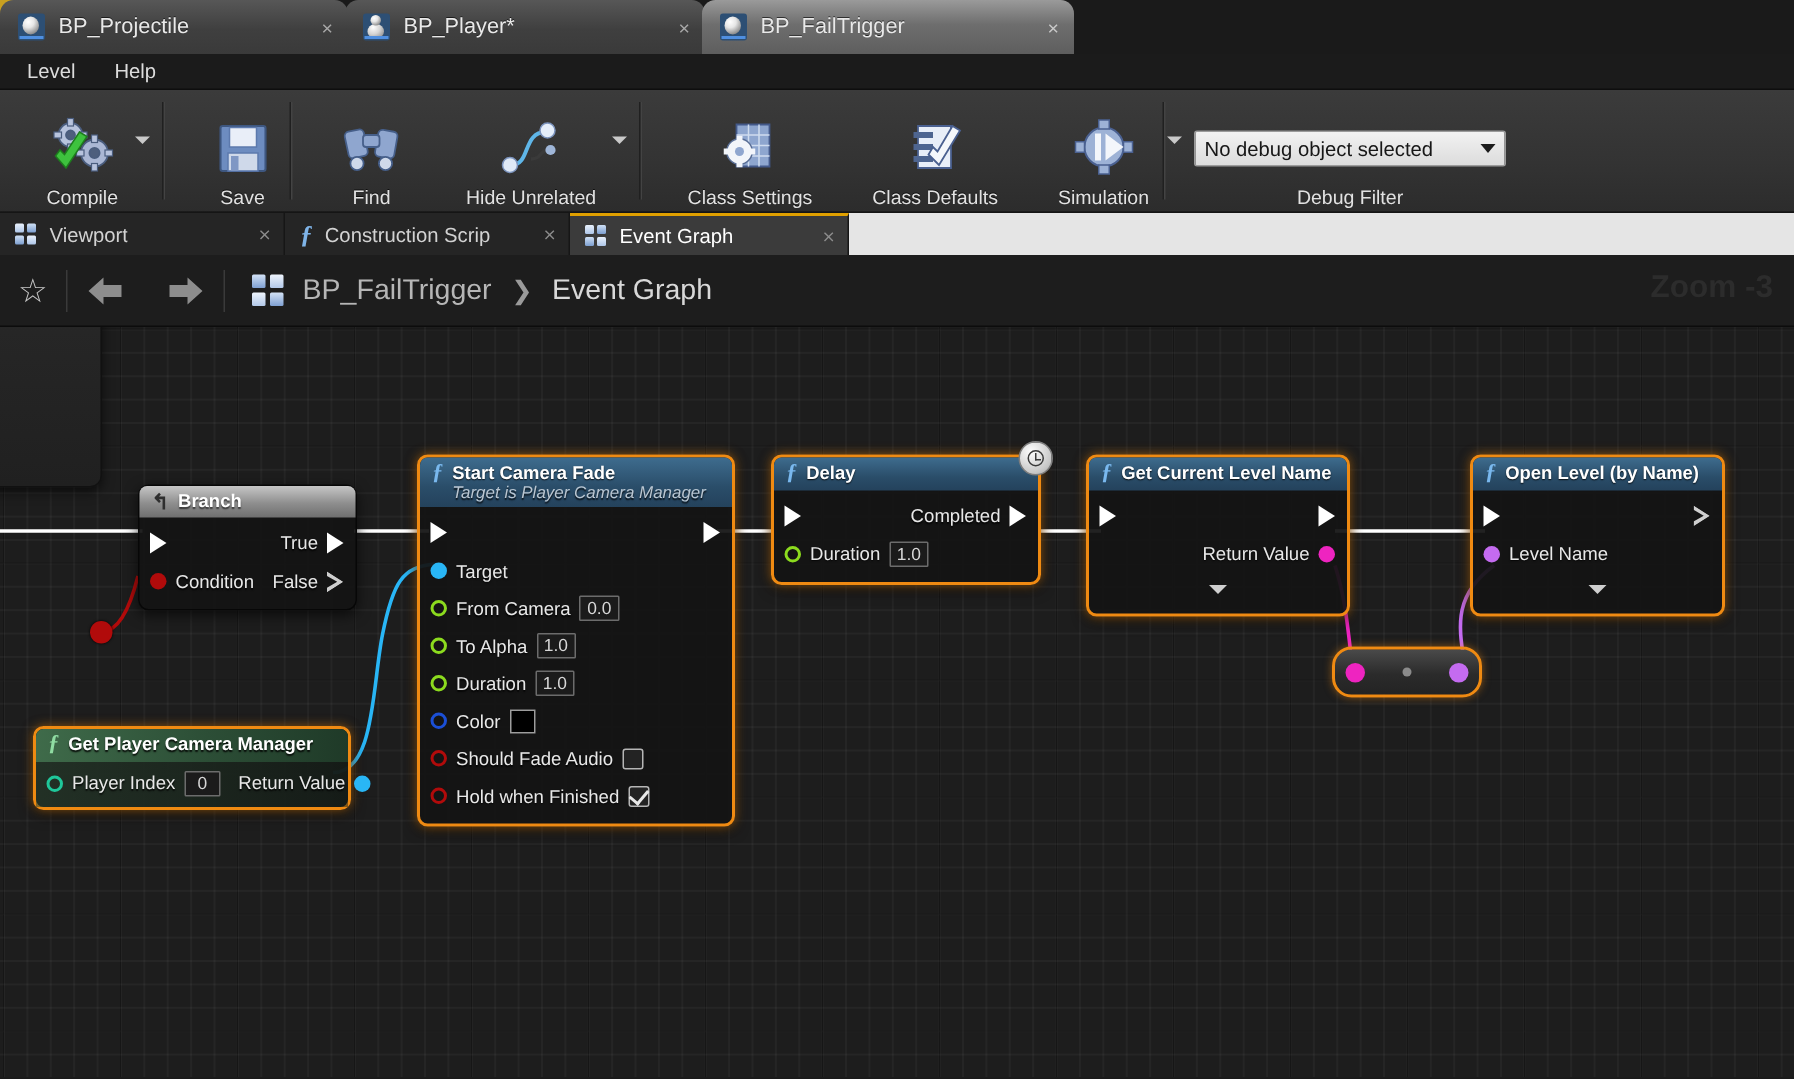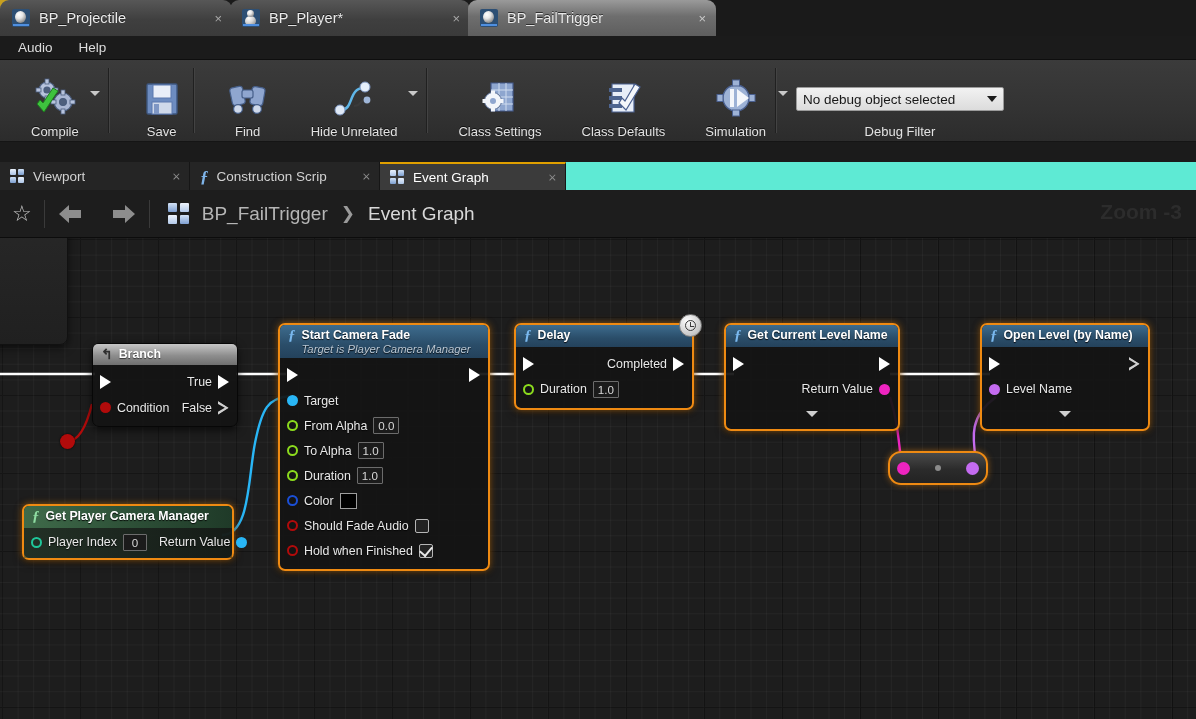--- a/index.html
+++ b/index.html
@@ -54,21 +54,21 @@
     align-items:center; padding:0 8px 2px 0; }
   .debugsel { width:208px; height:24px; background:linear-gradient(to bottom,#f2f2f2,#dcdcdc);
     border:1px solid #9b9b9b; border-radius:2px; display:flex; align-items:center;
     padding:0 6px; color:#171717; font-size:13.5px; }
   .debugsel .lbl { flex:1; white-space:nowrap; overflow:hidden; }
   .debugsel .cv { width:0;height:0;border-left:5px solid transparent;border-right:5px solid transparent;
     border-top:6px solid #1c1c1c; }
   .debugcap { font-size:13px; color:#e2e2e2; margin-top:13px; }
 
   
-  .doctabs { height:28px; background:#5eead4; display:flex; align-items:flex-end;margin-top:20px; }
+  .doctabs { height:28px; background:#e5e5e5; display:flex; align-items:flex-end; }
   .dtab { height:28px; display:flex; align-items:center; padding:0 8px 0 10px;
     font-size:13.5px; color:#d2d2d2; position:relative; }
   .dtab.inactive { background:#252525; border-right:1px solid #161616; }
   .dtab.active { background:#3b3b3b; border-top:2px solid #e0a000;
     border-right:1px solid #161616; color:#ffffff; }
   .dtab .dicon { margin-right:8px; display:flex; }
   .dtab .dclose { margin-left:auto; padding-left:16px; color:#8d8d8d; font-size:11px; }
   .dtab .dlabel { white-space:nowrap; overflow:hidden; }
 
   .sqicon { width:15px; height:15px; display:block; position:relative; }
@@ -209,21 +209,21 @@
   <div class="tab active" style="left:468px; width:248px;">
     <span class="ticon">
         <span class="ball"></span>
       </span>
     <span class="tlabel">BP_FailTrigger</span>
     <span class="tclose">×</span>
   </div>
 </div>
 
 <div class="menubar">
-  <div class="mi">Audio</div>
+  <div class="mi">Level</div>
   <div class="mi">Help</div>
 </div>
 
 <div class="toolbar">
 
   <div class="tgroup">
     <div class="tbtn">
       <div class="glyph">
         <svg width="46" height="42" viewBox="0 0 46 42">
           <g stroke="#4a5d7e" stroke-width="1.2">
@@ -499,21 +499,21 @@
         <span class="pin-exec"></span>
         <span class="spacer"></span>
         <span class="pin-exec"></span>
       </div>
       <div class="prow">
         <span class="pin-dot" style="background:#29b6f6"></span>
         <span class="plabel">Target</span>
       </div>
       <div class="prow">
         <span class="pin-ring" style="border:2.4px solid #8cdb1e"></span>
-        <span class="plabel">From Alpha</span>
+        <span class="plabel">From Camera</span>
         <span class="valbox">0.0</span>
       </div>
       <div class="prow">
         <span class="pin-ring" style="border:2.4px solid #8cdb1e"></span>
         <span class="plabel">To Alpha</span>
         <span class="valbox">1.0</span>
       </div>
       <div class="prow">
         <span class="pin-ring" style="border:2.4px solid #8cdb1e"></span>
         <span class="plabel">Duration</span>

